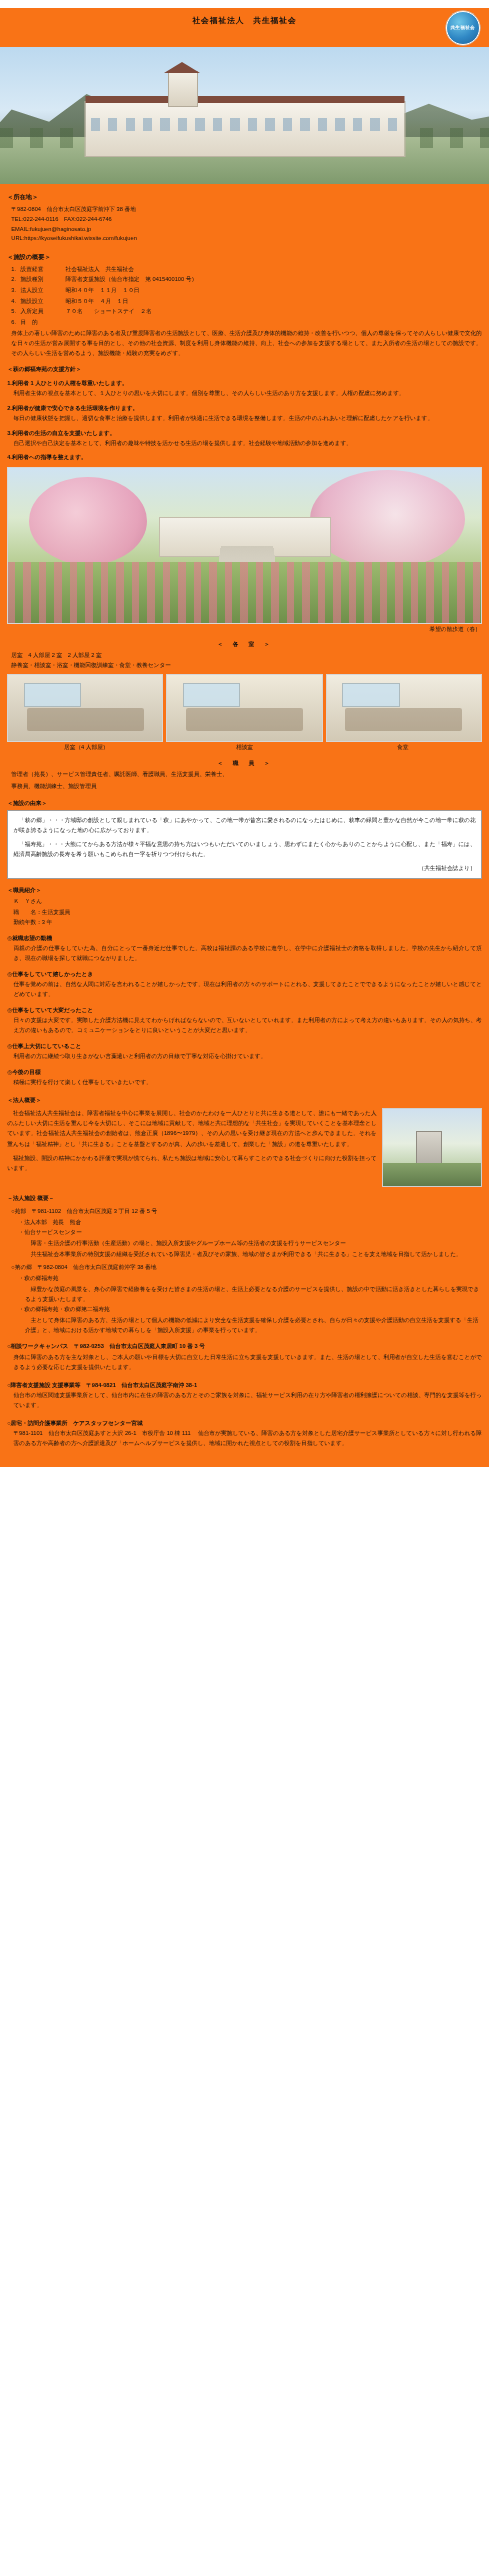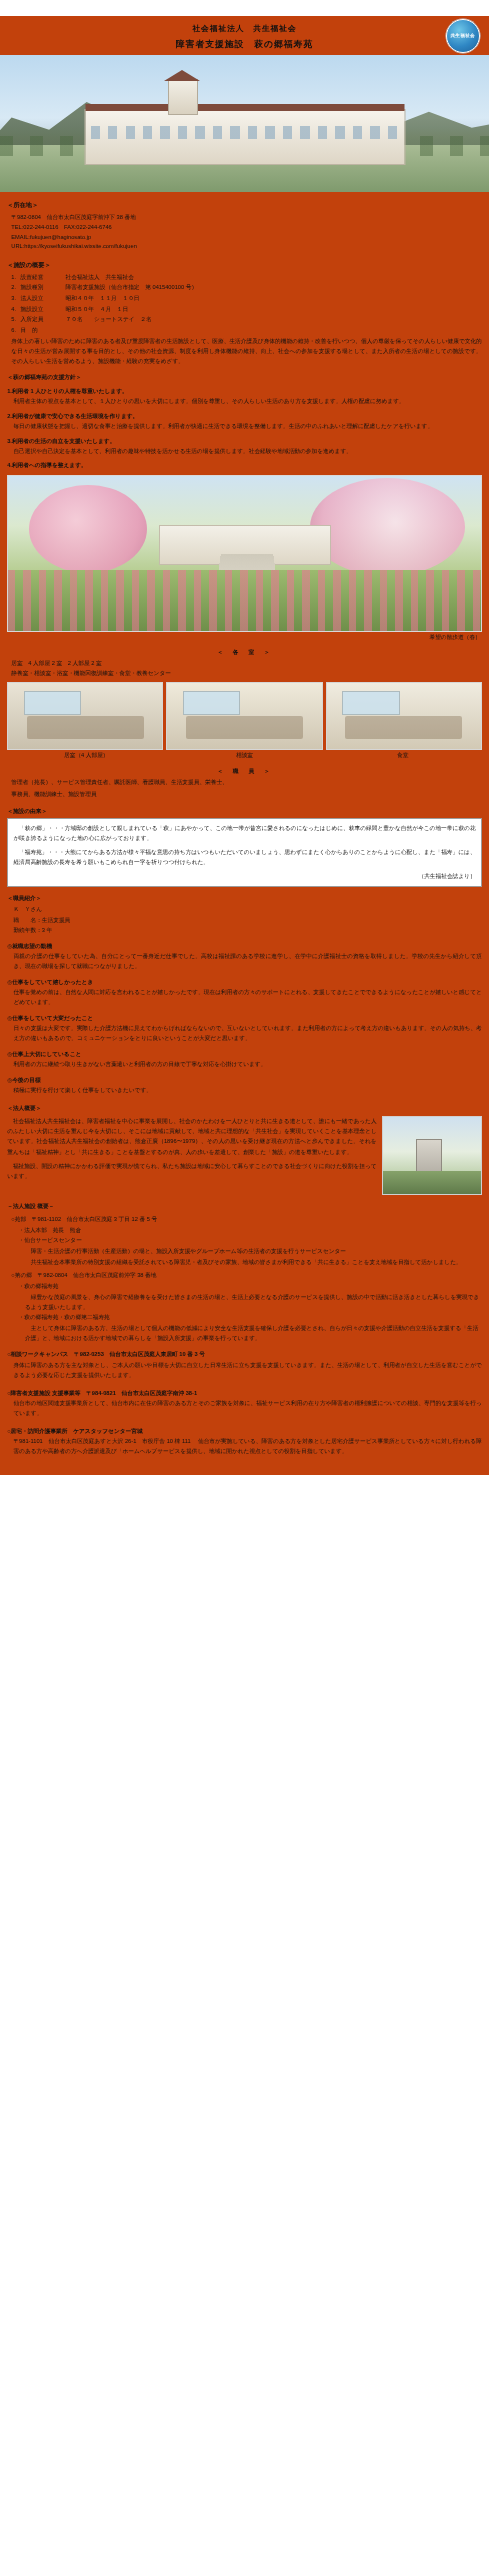--- a/index.html
+++ b/index.html
@@ -9,23 +9,23 @@
     background: #ffffff;
   }
   body {
     font-family: "Liberation Sans", "DejaVu Sans", sans-serif;
     color: #111111;
     font-size: 5.7px;
     line-height: 1.55;
   }
   .page {
     width: 489px;
-    margin: 16px auto;
+    margin: 8px auto;
     position: relative;
-    background: #c2410c;
+    background: #f97316;
     padding-bottom: 15.5px;
     box-sizing: border-box;
   }
 
   
   .header {
     position: relative;
     padding: 7.2px 0 3.1px 0;
     min-height: 29px;
   }
@@ -436,21 +436,20 @@
   }
 </style>
 </head>
 <body>
 
 <div class="page">
 
   <div class="header">
     <div class="header-titles">
       <div class="line1">社会福祉法人　共生福祉会</div>
-      <div class="line2">障害者支援施設　萩の郷福寿苑</div>
     </div>
     <div class="logo-badge">
       <span>共生福祉会</span>
     </div>
   </div>
 
   <div class="hero">
     <div class="mountain"></div>
     <div class="mountain2"></div>
     <div class="ground"></div>

